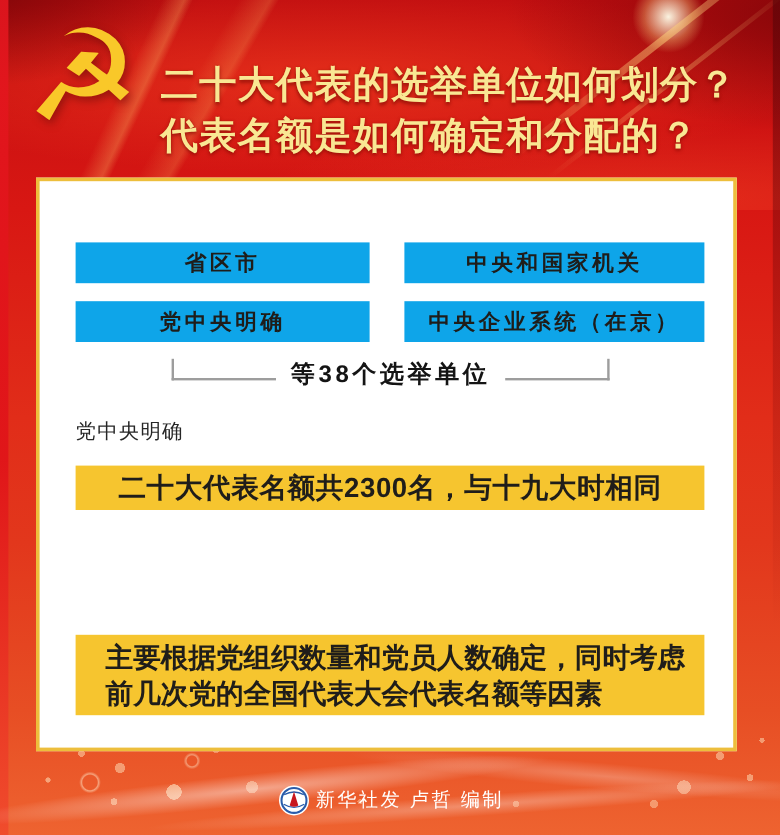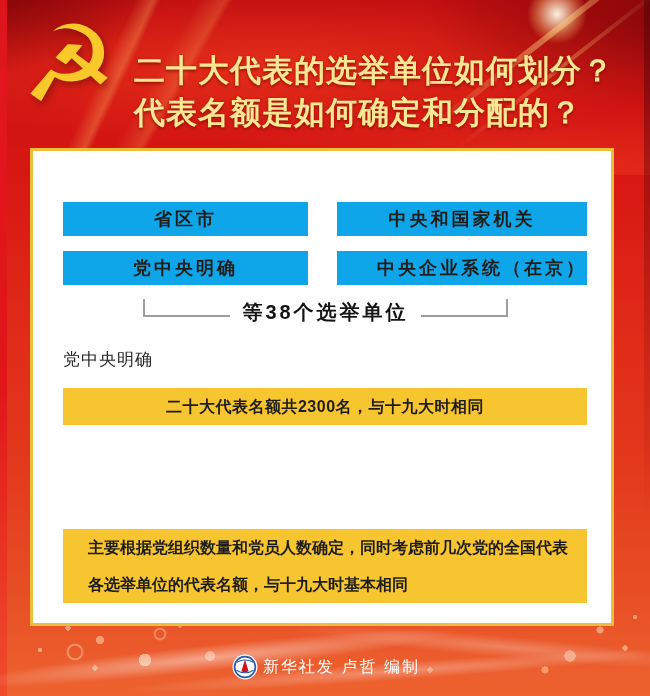--- a/index.html
+++ b/index.html
@@ -56,27 +56,27 @@
     border:3px solid #EDBE3C;box-sizing:border-box;}
   .h{position:absolute;font-size:17px;color:#262626;letter-spacing:1px;white-space:nowrap;}
   .h1{left:30px;top:20px;}
   .h2{left:30px;top:197px;}
   .h3{left:30px;top:298px;}
   .unit{position:absolute;height:34px;line-height:34px;background:#0ea5e9;color:#1f1d1a;
     font-size:18px;font-weight:bold;text-align:center;letter-spacing:3px;}
   .u1{left:30px;top:51px;width:245px;}
   .u2{left:304px;top:51px;width:250px;}
   .u3{left:30px;top:100px;width:245px;}
-  .u4{left:304px;top:100px;width:250px;text-align:right;}
+  .u4{left:304px;top:100px;width:250px;}
   .bracket{position:absolute;left:110px;top:148px;width:365px;height:26px;display:flex;align-items:flex-start;justify-content:center;}
   .bl{flex:1;height:16px;border-left:2px solid #9d9d9d;border-bottom:2px solid #9d9d9d;}
   .br{flex:1;height:16px;border-right:2px solid #9d9d9d;border-bottom:2px solid #9d9d9d;}
   .bt{padding:0 12px;font-size:20px;font-weight:bold;letter-spacing:3px;line-height:26px;color:#141414;white-space:nowrap;}
   .bar{position:absolute;left:30px;width:524px;background:#F6C52F;color:#1f1d1a;
-    font-size:16px;font-weight:bold;box-sizing:border-box;}
+    font-size:23px;font-weight:bold;box-sizing:border-box;}
   .bar1{top:237px;height:37px;line-height:37px;text-align:center;letter-spacing:0.5px;}
   .bar2{top:330px;height:67px;line-height:30px;padding:4px 14px 0 25px;margin-top:48px;}
   .bar3{top:415px;height:37px;line-height:37px;padding-left:25px;}
   
   .footer{position:absolute;left:2px;right:0;top:654px;display:flex;justify-content:center;align-items:center;gap:5px;}
   .logo{width:26px;height:26px;display:block;}
   .credit{color:#ffffff;font-size:16px;letter-spacing:2px;white-space:nowrap;}
 </style>
 </head>
 <body>
@@ -109,21 +109,20 @@
     <div class="bracket">
       <span class="bl"></span>
       <span class="bt">等38个选举单位</span>
       <span class="br"></span>
     </div>
 
     <div class="h h2">党中央明确</div>
     <div class="bar bar1">二十大代表名额共2300名，与十九大时相同</div>
 
     <div class="bar bar2">主要根据党组织数量和党员人数确定，同时考虑前几次党的全国代表大会代表名额等因素</div>
-    <div class="bar bar3">各选举单位的代表名额，与十九大时基本相同</div>
   </div>
 
   <div class="footer">
     <svg class="logo" viewBox="0 0 26 26">
       <circle cx="13" cy="13" r="12.5" fill="#ffffff"></circle>
       <circle cx="13" cy="13" r="10.4" fill="none" stroke="#2A5CAA" stroke-width="1.7"></circle>
       <path d="M4.8 8.2 Q13 3.8 21.2 8.2" fill="none" stroke="#2A5CAA" stroke-width="1.1"></path>
       <path d="M4.4 16.2 Q13 21.4 21.6 16.2" fill="none" stroke="#2A5CAA" stroke-width="1.1"></path>
       <path d="M13 5.6 L16.6 17.2 Q13 19.3 9.4 17.2 Z" fill="#C8161E"></path>
     </svg>

